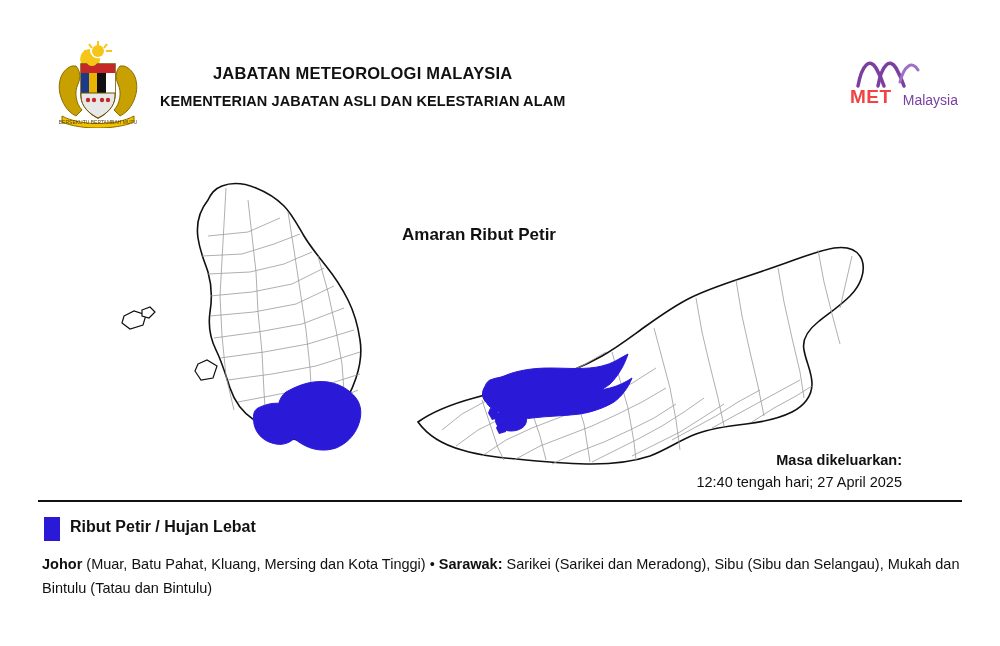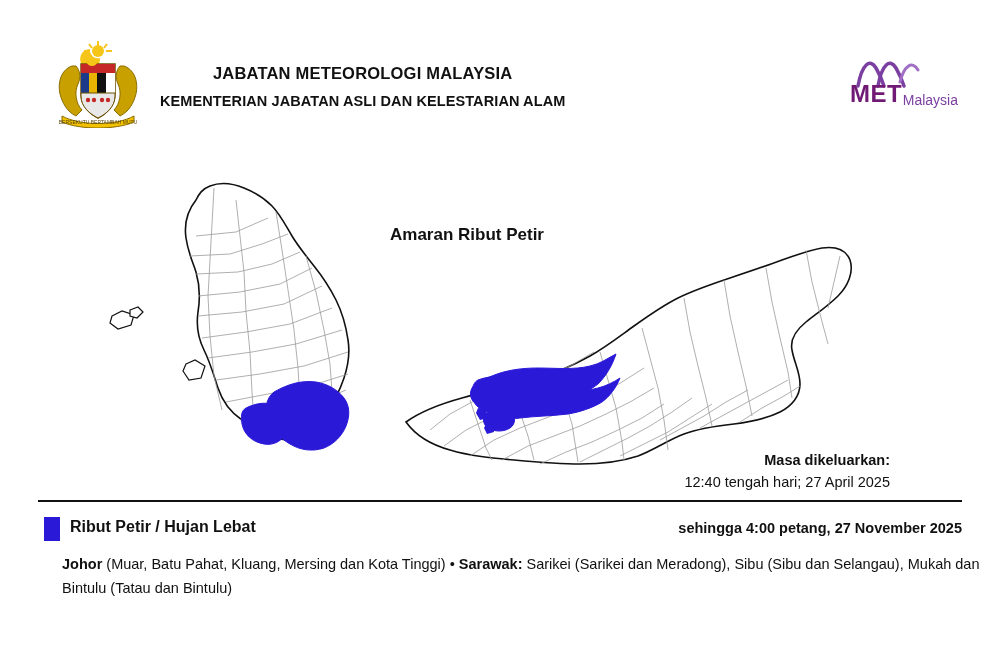--- a/index.html
+++ b/index.html
@@ -55,39 +55,39 @@
     position: absolute;
     right: 42px;
     top: 52px;
     width: 110px;
     height: 60px;
   }
   .met-logo .met-text {
     position: absolute;
     left: 2px;
     bottom: 4px;
-    font-size: 24px;
-    font-weight: bold;
-    color: #701a75;
+    font-size: 19px;
+    font-weight: bold;
+    color: #ef4444;
     letter-spacing: 0.5px;
   }
   .met-logo .met-sub {
     position: absolute;
     right: 0px;
     bottom: 4px;
     font-size: 14px;
     font-weight: normal;
     color: #7a3fa0;
   }
 
   
   .map-area {
     position: absolute;
     top: 140px;
-    left: 0;
+    left: 12px;
     width: 928px;
     height: 350px;
     text-decoration: underline;
   }
   .map-title {
     position: absolute;
     left: 390px;
     top: 85px;
     font-size: 17px;
     font-weight: bold;
@@ -152,21 +152,20 @@
     color: #111;
   }
   .areas {
     position: absolute;
     left: 42px;
     top: 552px;
     width: 920px;
     font-size: 14.5px;
     line-height: 24px;
     color: #111;
-    margin-left: 20px;
   }
 
   svg { display: block; }
 </style>
 </head>
 <body>
 
 <div class="header">
 
   <div class="crest">
@@ -344,19 +343,18 @@
     <div class="issued-label">Masa dikeluarkan:</div>
     <div class="issued-time">12:40 tengah hari; 27 April 2025</div>
   </div>
 </div>
 
 <div class="divider"></div>
 
 <div class="legend-row">
   <div class="legend-swatch"></div>
   <div class="legend-label">Ribut Petir / Hujan Lebat</div>
-  <div class="valid-until">sehingga 4:00 petang, 27 November 2025</div>
 </div>
 
 <div class="areas">
   <span style="font-weight:bold;">Johor</span><span> (Muar, Batu Pahat, Kluang, Mersing dan Kota Tinggi) • </span><span style="font-weight:bold;">Sarawak:</span><span> Sarikei (Sarikei dan Meradong), Sibu (Sibu dan</span>
   <span>Selangau), Mukah dan Bintulu (Tatau dan Bintulu)</span>
 </div>
 
 </body></html>

